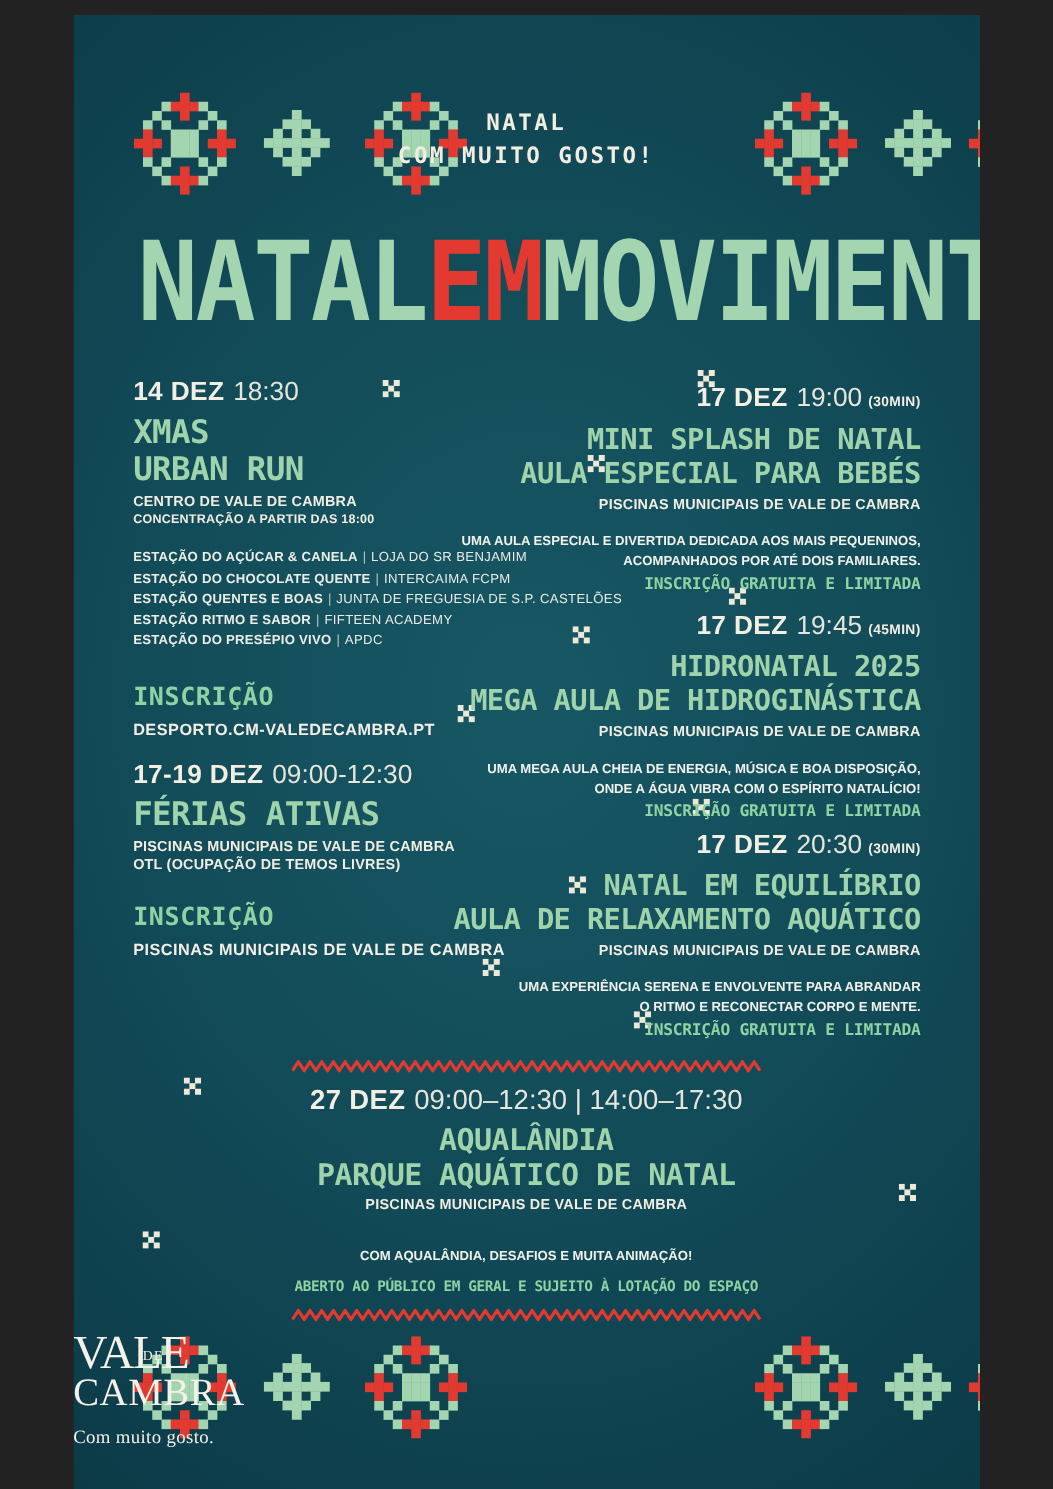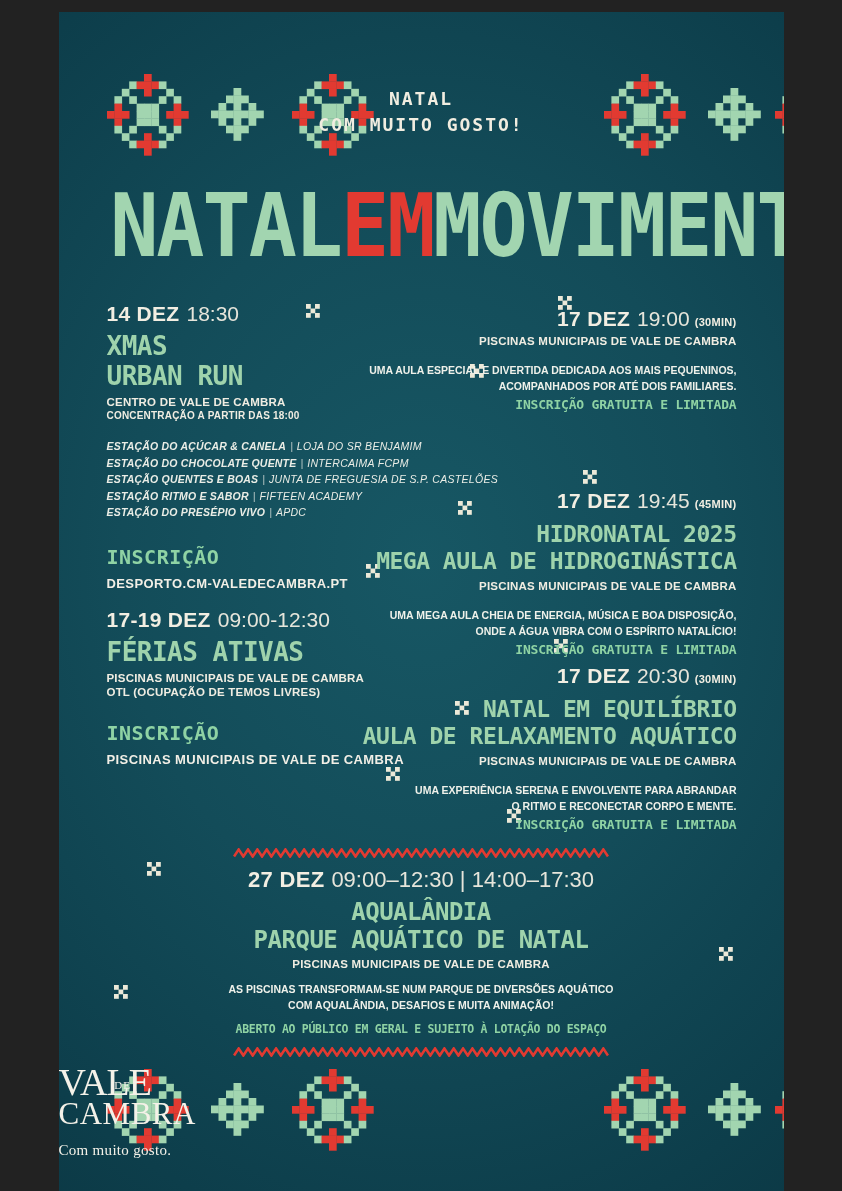--- a/index.html
+++ b/index.html
@@ -29,21 +29,21 @@
   .event.left{left:48px;width:370px;text-align:left;}
   .event.right{right:47px;width:390px;text-align:right;}
   .date{color:#f2eee2;font-size:21px;line-height:24px;white-space:nowrap;}
   .date b{font-weight:800;letter-spacing:.3px;}
   .date .time{font-weight:400;opacity:.95;margin-left:7px;}
   .date .dur{font-size:11px;font-weight:800;margin-left:5px;letter-spacing:.3px;}
   .gtitle{margin:5px 0 4px;color:#9fd3ac;font-size:26px;line-height:30px;letter-spacing:-.5px;white-space:nowrap;}
   .event.right .gtitle{font-size:23px;line-height:27px;}
   .venue{color:#f0ede2;font-weight:bold;font-size:11.5px;line-height:14px;letter-spacing:.2px;}
   .note-sm{font-size:10px;line-height:14px;}
-  .stations{list-style:none;margin:15px 0 0;padding:0;color:#eaede6;font-size:10.5px;line-height:16.5px;white-space:nowrap;font-style:italic;}
+  .stations{list-style:none;margin:15px 0 0;padding:0;color:#eaede6;font-size:10.5px;line-height:16.5px;white-space:nowrap;}
   .stations b{letter-spacing:.2px;}
   .stations .sep{font-weight:400;opacity:.75;margin:0 4px;}
   .stations .partner{font-weight:400;letter-spacing:.3px;}
   .inscricao{margin-top:24px;color:#8fd3a4;font-size:20px;letter-spacing:.5px;}
   .insc-value{margin-top:7px;color:#f2efe6;font-weight:800;font-size:13px;letter-spacing:.4px;}
   .desc{margin-top:15px;color:#eff1ea;font-weight:bold;font-size:10.5px;line-height:15.5px;}
   .gnote{margin-top:3px;color:#8fd3a4;font-size:13px;letter-spacing:-.2px;}
 
   
   .bottom{position:absolute;top:836px;left:0;right:0;text-align:center;}
@@ -680,20 +680,24 @@
     <div class="venue">PISCINAS MUNICIPAIS DE VALE DE CAMBRA</div>
     <div class="venue">OTL (OCUPAÇÃO DE TEMOS LIVRES)</div>
     <div class="inscricao mono" style="margin-top:22px">INSCRIÇÃO</div>
     <div class="insc-value">PISCINAS MUNICIPAIS DE VALE DE CAMBRA</div>
   </section>
 
   <section class="event right" style="top:295px">
     <div class="date">
       <b>17 DEZ</b><span class="time">19:00</span><span class="dur">(30MIN)</span>
     </div>
+    <h2 class="gtitle mono">
+      <span>MINI SPLASH DE NATAL</span><br>
+      <span>AULA ESPECIAL PARA BEBÉS</span>
+    </h2>
     <div class="venue">PISCINAS MUNICIPAIS DE VALE DE CAMBRA</div>
     <div class="desc">
       <span>UMA AULA ESPECIAL E DIVERTIDA DEDICADA AOS MAIS PEQUENINOS,</span><br>
       <span>ACOMPANHADOS POR ATÉ DOIS FAMILIARES.</span>
     </div>
     <div class="gnote mono">INSCRIÇÃO GRATUITA E LIMITADA</div>
   </section>
 
   <section class="event right" style="top:477px">
     <div class="date">
@@ -733,21 +737,21 @@
         </svg></div>
     <div class="date">
       <b>27 DEZ</b><span class="time">09:00–12:30 | 14:00–17:30</span>
     </div>
     <h2 class="gtitle mono">
       <span>AQUALÂNDIA</span><br>
       <span>PARQUE AQUÁTICO DE NATAL</span>
     </h2>
     <div class="venue">PISCINAS MUNICIPAIS DE VALE DE CAMBRA</div>
     <div class="desc">
-      <span>AS PISCINAS TRANSFORMAM-SE NUM PARQUE DE DIVERSÕES AQUÁTICO</span><br>
+      <br>
       <span>COM AQUALÂNDIA, DESAFIOS E MUITA ANIMAÇÃO!</span>
     </div>
     <div class="gnote mono">ABERTO AO PÚBLICO EM GERAL E SUJEITO À LOTAÇÃO DO ESPAÇO</div>
     <div class="zigzag bot"><svg width="376" height="10">
           <path d="M1,8.5 L5.67,1.5 L10.35,8.5 L15.02,1.5 L19.70,8.5 L24.38,1.5 L29.05,8.5 L33.72,1.5 L38.40,8.5 L43.07,1.5 L47.75,8.5 L52.42,1.5 L57.10,8.5 L61.77,1.5 L66.45,8.5 L71.13,1.5 L75.80,8.5 L80.47,1.5 L85.15,8.5 L89.82,1.5 L94.50,8.5 L99.17,1.5 L103.85,8.5 L108.52,1.5 L113.20,8.5 L117.87,1.5 L122.55,8.5 L127.22,1.5 L131.90,8.5 L136.57,1.5 L141.25,8.5 L145.92,1.5 L150.60,8.5 L155.27,1.5 L159.95,8.5 L164.62,1.5 L169.30,8.5 L173.97,1.5 L178.65,8.5 L183.32,1.5 L188.00,8.5 L192.67,1.5 L197.35,8.5 L202.02,1.5 L206.70,8.5 L211.37,1.5 L216.05,8.5 L220.72,1.5 L225.40,8.5 L230.07,1.5 L234.75,8.5 L239.42,1.5 L244.10,8.5 L248.77,1.5 L253.45,8.5 L258.12,1.5 L262.80,8.5 L267.47,1.5 L272.15,8.5 L276.82,1.5 L281.50,8.5 L286.17,1.5 L290.85,8.5 L295.52,1.5 L300.20,8.5 L304.88,1.5 L309.55,8.5 L314.23,1.5 L318.90,8.5 L323.58,1.5 L328.25,8.5 L332.93,1.5 L337.60,8.5 L342.28,1.5 L346.95,8.5 L351.63,1.5 L356.30,8.5 L360.98,1.5 L365.65,8.5 L370.33,1.5 L375.00,8.5" fill="none" stroke="#e23a31" stroke-width="2.6"></path>
         </svg></div>
   </section>
 
   <div class="logo">
     <div class="logo-top"><span>VALE</span><sup>DE</sup></div>

